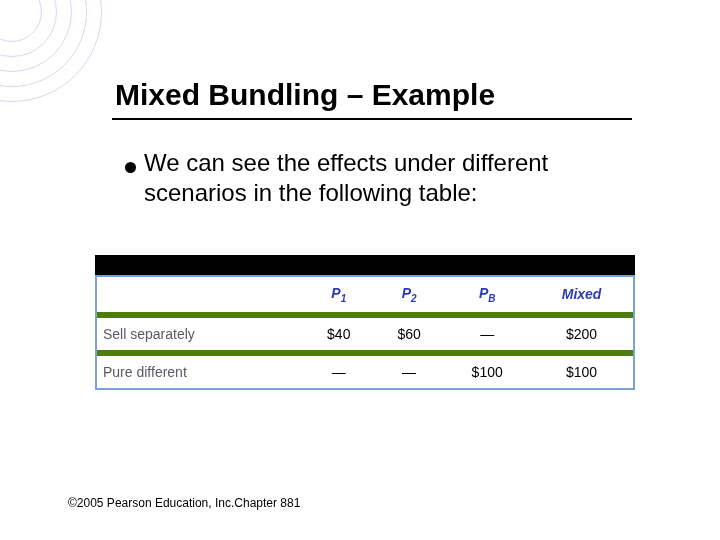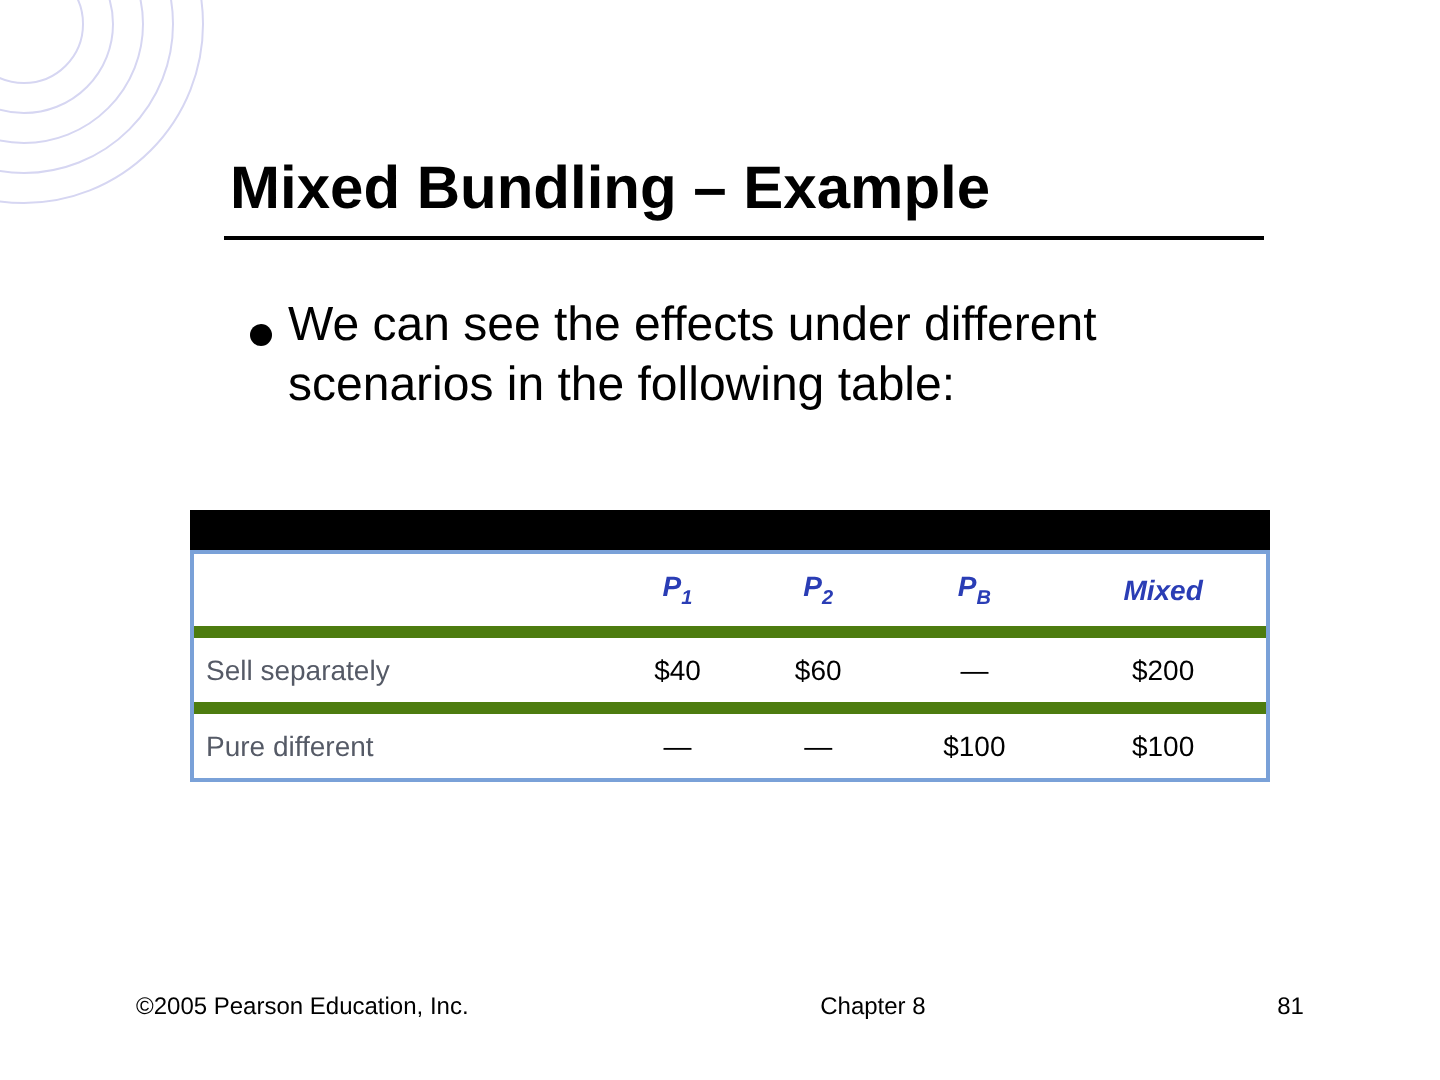--- a/index.html
+++ b/index.html
@@ -113,21 +113,20 @@
   .sub { font-size: 10px; vertical-align: sub; font-style: italic; }
 
   .footer {
     position: absolute;
     bottom: 30px;
     left: 68px;
     right: 68px;
     font-size: 12px;
     color: #000;
     display: flex;
-    justify-content: space-between;
     align-items: baseline;
   }
 </style>
 </head>
 <body>
 
 <div class="slide">
 
   <div class="deco-circles">
     <div class="c c1"></div>

